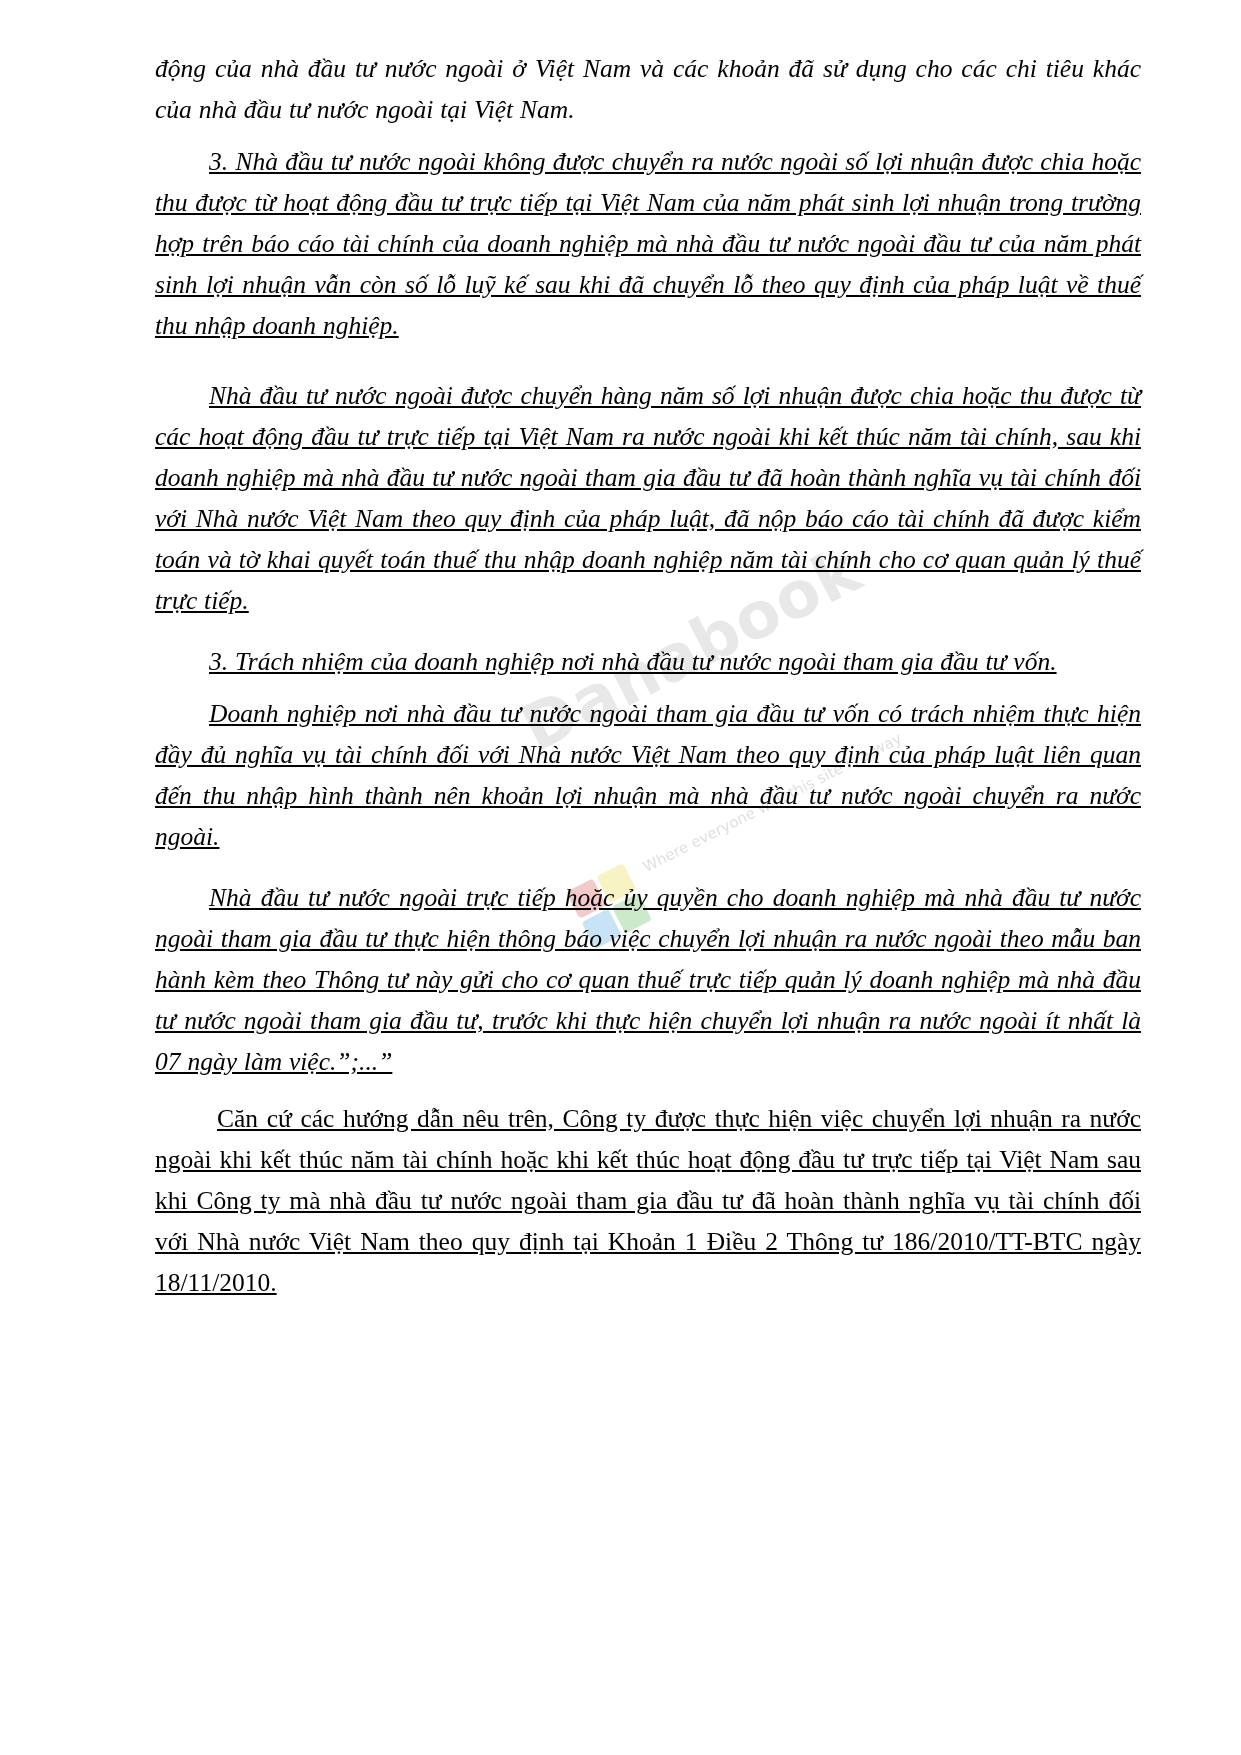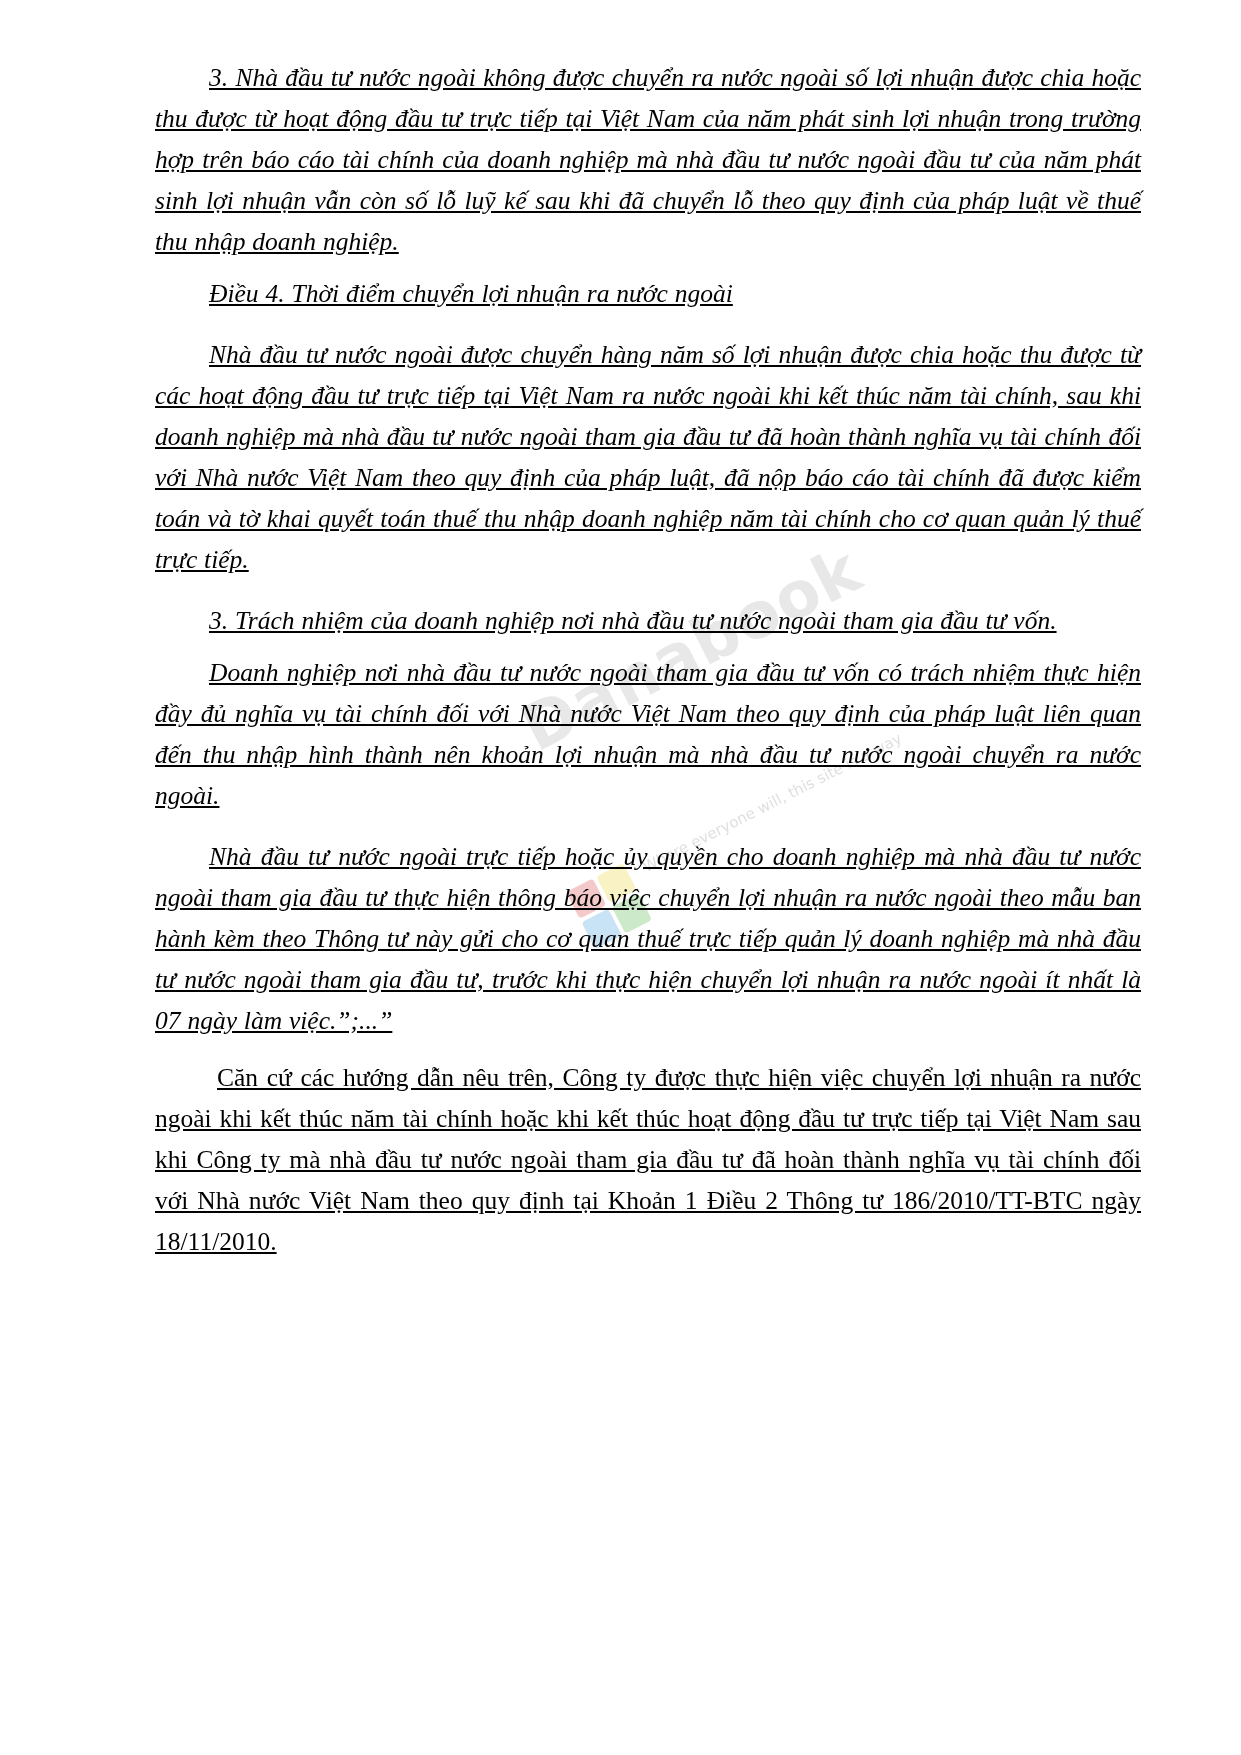--- a/index.html
+++ b/index.html
@@ -118,28 +118,28 @@
     <div class="wm-logo">
       <span class="wm-q1"></span>
       <span class="wm-q2"></span>
       <span class="wm-q3"></span>
       <span class="wm-q4"></span>
     </div>
   </div>
 
   <div class="doc-body">
 
+    <p class="para no-indent">động của nhà đầu tư nước ngoài ở Việt Nam và các khoản đã sử dụng cho các chi tiêu khác của nhà đầu tư nước ngoài tại Việt Nam.</p>
 
     <div class="spacer-sm"></div>
 
     <p class="para indent">3. Nhà đầu tư nước ngoài không được chuyển ra nước ngoài số lợi nhuận được chia hoặc thu được từ hoạt động đầu tư trực tiếp tại Việt Nam của năm phát sinh lợi nhuận trong trường hợp trên báo cáo tài chính của doanh nghiệp mà nhà đầu tư nước ngoài đầu tư của năm phát sinh lợi nhuận vẫn còn số lỗ luỹ kế sau khi đã chuyển lỗ theo quy định của pháp luật về thuế thu nhập doanh nghiệp.</p>
 
     <div class="spacer-sm"></div>
 
-    <p class="para indent">Điều 4. Thời điểm chuyển lợi nhuận ra nước ngoài</p>
 
     <div class="spacer-sm"></div>
 
 
     <div class="spacer-sm"></div>
 
     <p class="para indent">Nhà đầu tư nước ngoài được chuyển hàng năm số lợi nhuận được chia hoặc thu được từ các hoạt động đầu tư trực tiếp tại Việt Nam ra nước ngoài khi kết thúc năm tài chính, sau khi doanh nghiệp mà nhà đầu tư nước ngoài tham gia đầu tư đã hoàn thành nghĩa vụ tài chính đối với Nhà nước Việt Nam theo quy định của pháp luật, đã nộp báo cáo tài chính đã được kiểm toán và tờ khai quyết toán thuế thu nhập doanh nghiệp năm tài chính cho cơ quan quản lý thuế trực tiếp.</p>
 
     <div class="spacer-sm"></div>
 

